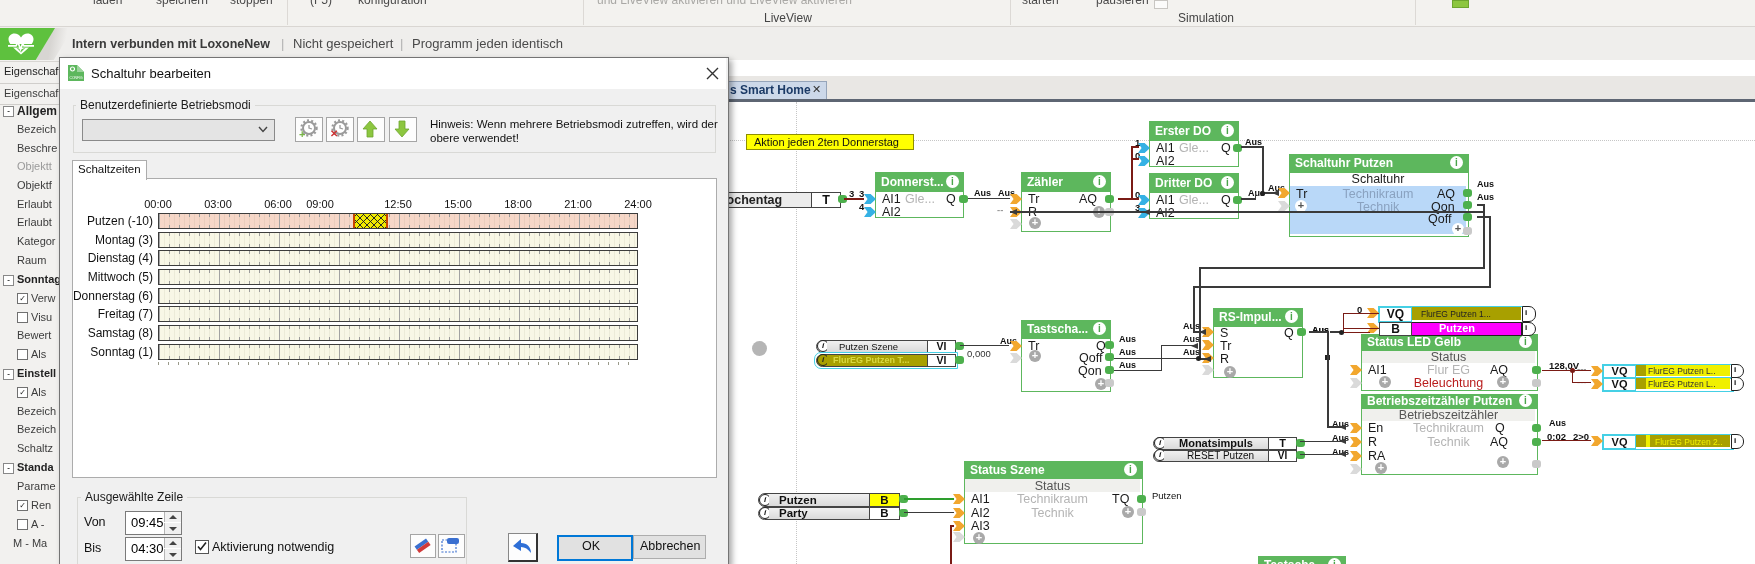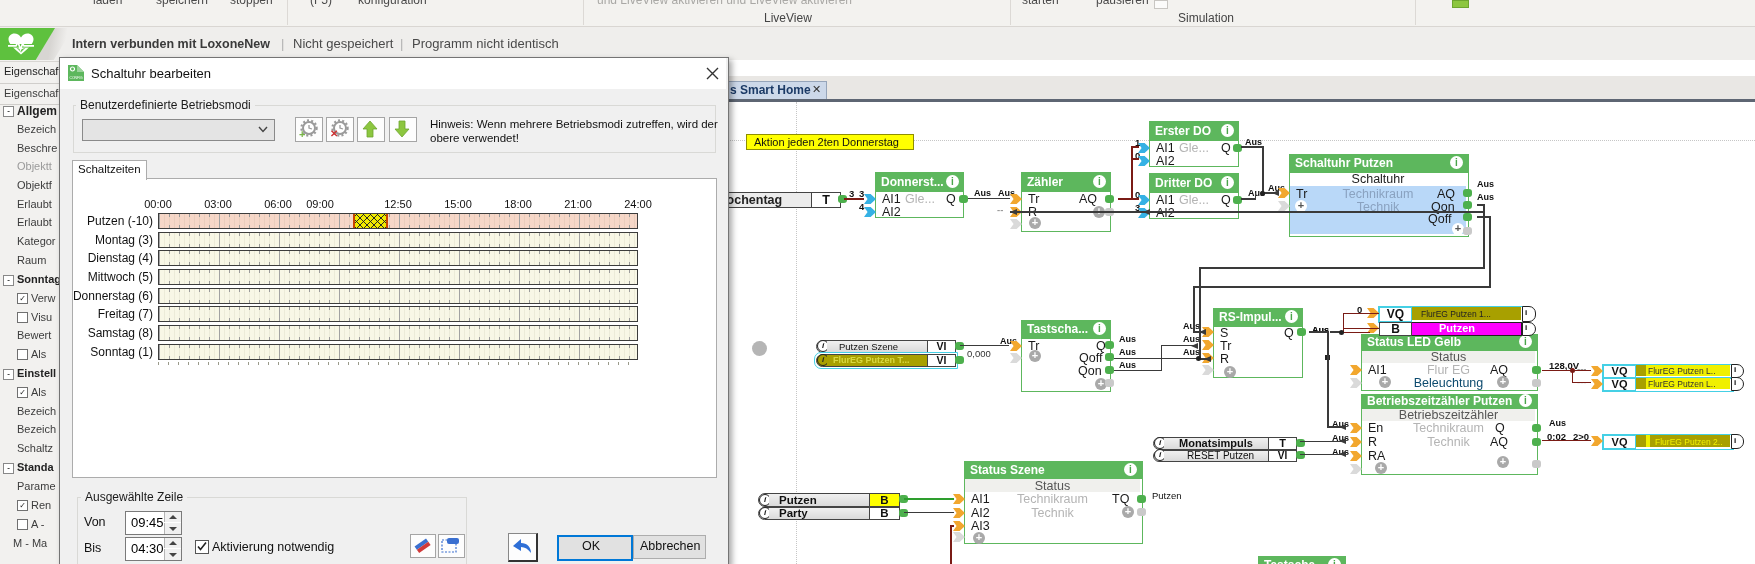--- a/index.html
+++ b/index.html
@@ -108,21 +108,21 @@
   <path d="M13 4.5 C11.6 1.9 9 0.5 6.5 0.5 C3 0.5 0.5 3 0.5 6.3 C0.5 11 6 15.5 13 21.5 C20 15.5 25.5 11 25.5 6.3 C25.5 3 23 0.5 19.5 0.5 C17 0.5 14.4 1.9 13 4.5 Z" fill="#fff"></path>
   <rect x="-2" y="11" width="30" height="3.6" fill="#5ec13e"></rect>
   <polygon points="8.2,14.6 13,18.8 17.8,14.6 13,19.5" fill="#5ec13e"></polygon>
   <polygon points="8.2,14.6 13,18.6 17.8,14.6 13,16.5" fill="#5ec13e"></polygon>
   <polyline points="0,12.8 8,12.8 10,9.2 12.5,16.2 14.5,11 16,12.8 26,12.8" fill="none" stroke="#fff" stroke-width="1.7"></polyline>
  </svg>
  <div class="txt" style="left:72px;top:10px;font-size:12.5px;font-weight:bold;color:#3a3a3a;">Intern verbunden mit LoxoneNew</div>
  <div class="txt" style="left:281px;top:9px;font-size:13px;color:#b0b0b0;">|</div>
  <div class="txt" style="left:293px;top:9px;font-size:13px;color:#4a4a4a;">Nicht gespeichert</div>
  <div class="txt" style="left:400px;top:9px;font-size:13px;color:#b0b0b0;">|</div>
- <div class="txt" style="left:412px;top:9px;font-size:13px;color:#4a4a4a;">Programm nicht identisch</div>
+ <div class="txt" style="left:412px;top:9px;font-size:13px;color:#4a4a4a;">Programm jeden identisch</div>
 </div>
 
 <div class="abs" id="lpanel">
  <div class="abs" style="left:0;top:1px;width:63px;height:1px;background:#d8d6d2;"></div>
  <div class="pr" style="top:5px;color:#222;">Eigenschaft</div>
  <div class="abs" style="left:0;top:23px;width:63px;height:1px;background:#d0cecb;"></div>
  <div class="pr" style="top:27px;">Eigenschaft</div>
  <div class="abs" style="left:0;top:44px;width:63px;height:1px;background:#d0cecb;"></div>
  <div class="exp" style="left:3px;top:46px;">-</div>
       <div class="prb" style="top:44px;left:17px;position:absolute;font-size:12px;">Allgem</div>
@@ -423,21 +423,21 @@
         <span>Status LED Gelb</span>
       </div>
  <div class="ic" style="left:792px;top:259px;">i</div>
  <div class="bb" style="left:634px;top:274px;width:175px;height:39px;"></div>
  <div class="abs" style="left:635px;top:275px;width:173px;height:12px;background:#f0f0ed;"></div>
  <div class="txt" style="left:635px;top:274px;width:173px;text-align:center;font-size:12.5px;color:#555;">Status</div>
  <div class="pl" style="left:641px;top:287px;">AI1</div>
  <div class="txt" style="left:635px;top:287px;width:173px;text-align:center;font-size:12.5px;color:#b4b4b4;">Flur EG</div>
  <div class="pl" style="left:763px;top:287px;">AQ</div>
  <div class="plus" style="left:652px;top:300px;">+</div>
- <div class="txt" style="left:635px;top:300px;width:173px;text-align:center;font-size:12.5px;color:#0c4a6e;">Beleuchtung</div>
+ <div class="txt" style="left:635px;top:300px;width:173px;text-align:center;font-size:12.5px;color:#b91c1c;">Beleuchtung</div>
  <div class="plus" style="left:770px;top:300px;">+</div>
  <div class="flag for" style="left:623px;top:289px;"></div>
  <div class="flag fgr" style="left:623px;top:302px;"></div>
  <div class="nub" style="left:805px;top:290px;"></div>
  <div class="nub nubg" style="left:805px;top:303px;"></div>
 
  <div class="bh" style="left:634px;top:318px;width:177px;height:14px;font-size:12px;">
         <span>Betriebszeitzähler Putzen</span>
       </div>
  <div class="ic" style="left:792px;top:318px;">i</div>

